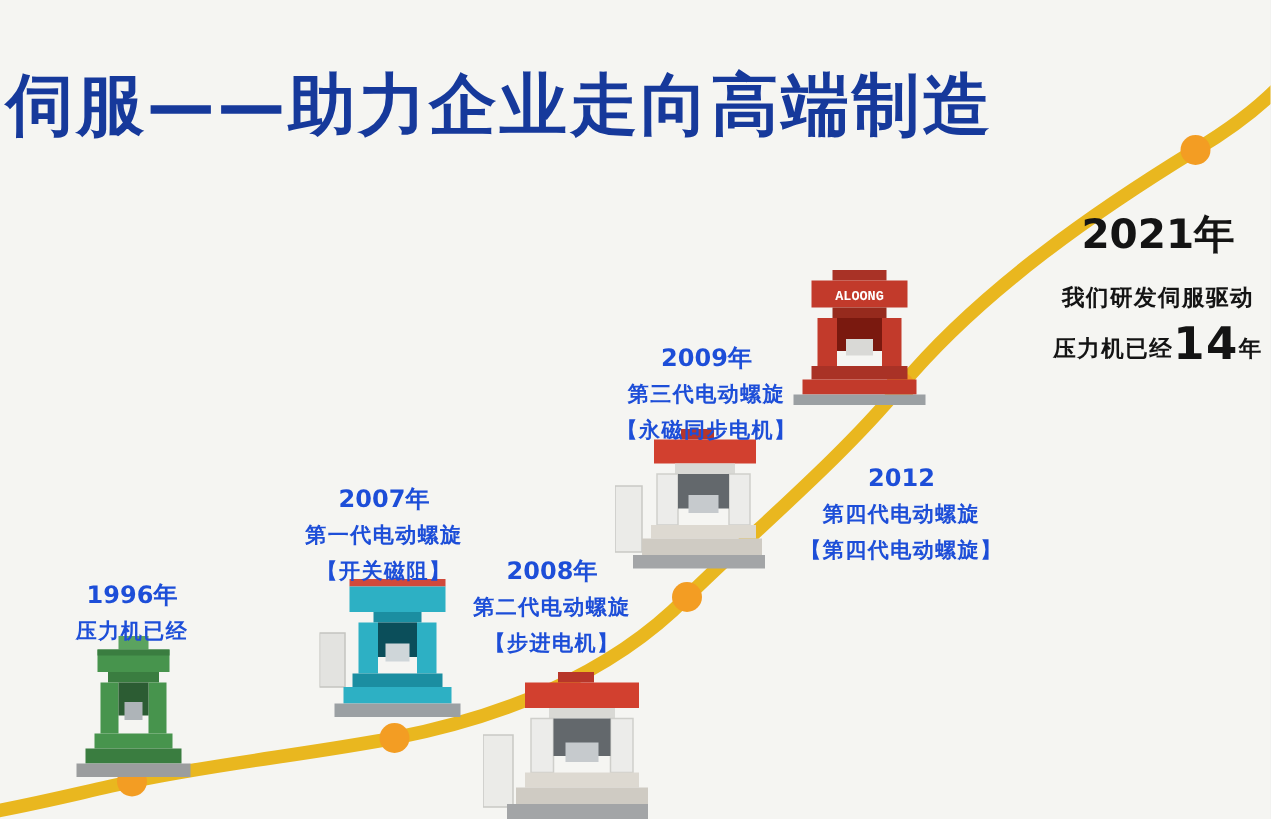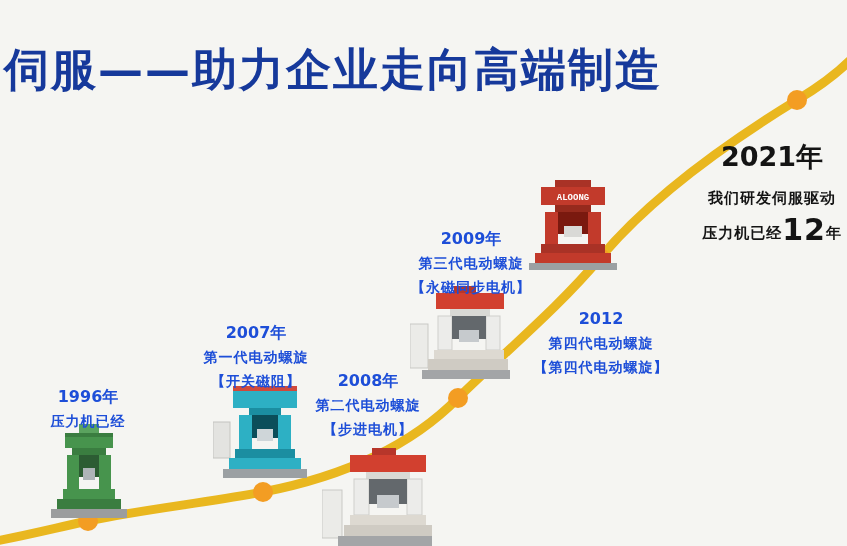--- a/index.html
+++ b/index.html
@@ -210,17 +210,17 @@
   <div class="milestone ms-2012">
     <div class="year">2012</div>
     <div class="line">第四代电动螺旋</div>
     <div class="line">【第四代电动螺旋】</div>
   </div>
 
   <div class="finale">
     <div class="year">2021年</div>
     <div class="line">我们研发伺服驱动</div>
     <div class="line">
-      <span>压力机已经</span><span class="big-num">12</span><span>年</span>
+      <span>压力机已经</span><span class="big-num">14</span><span>年</span>
     </div>
   </div>
 
 </div>
 
 </body></html>

